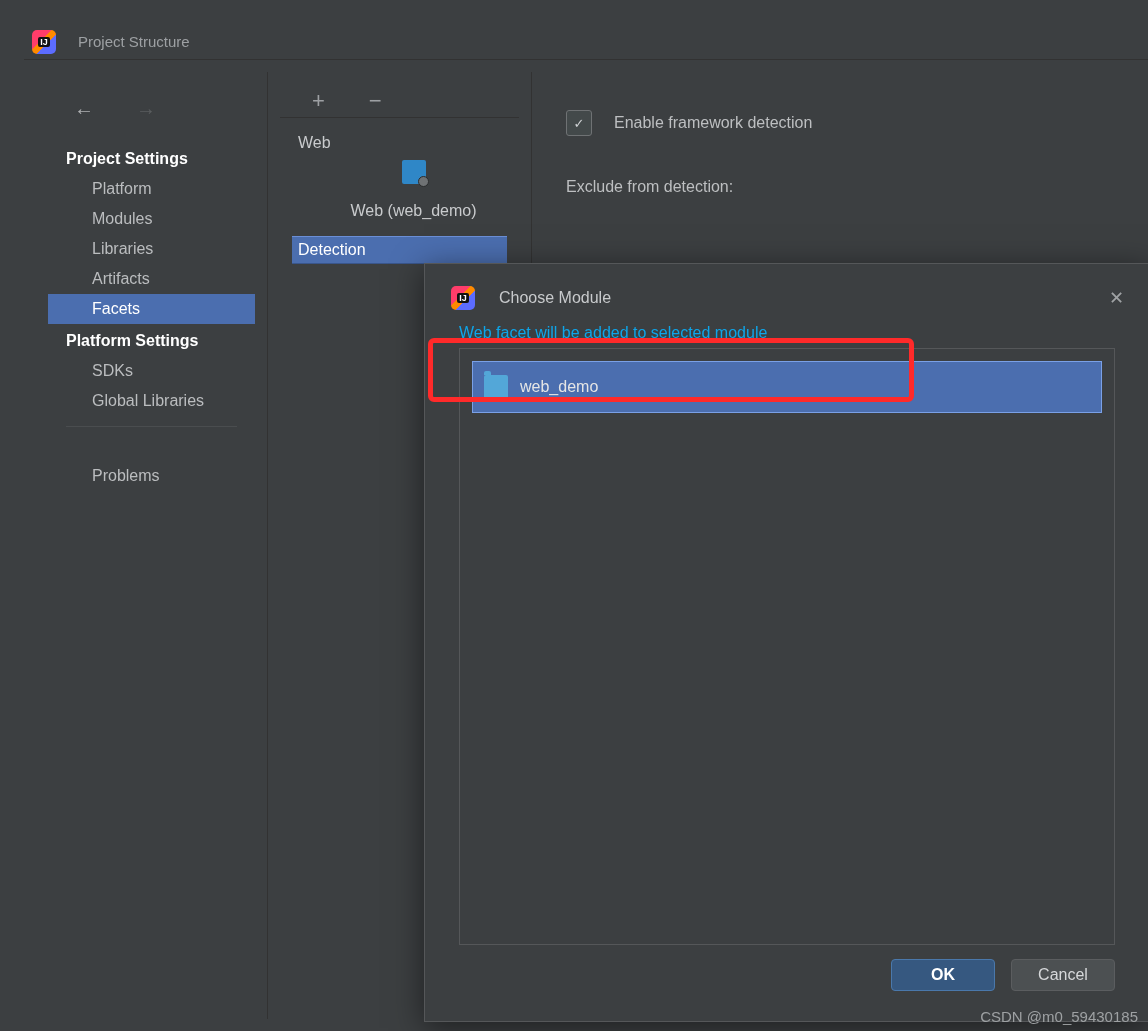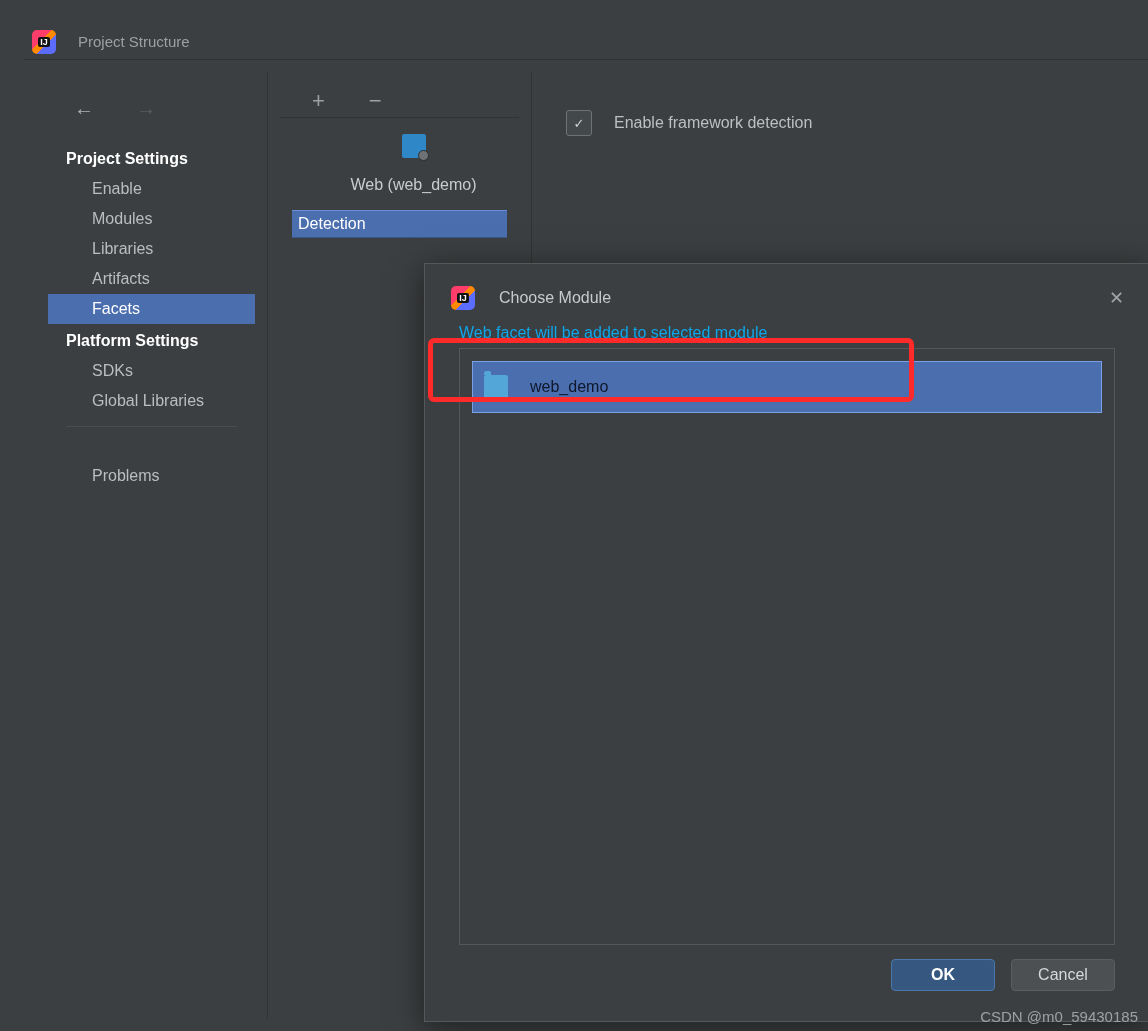--- a/index.html
+++ b/index.html
@@ -127,22 +127,22 @@
     width:26px;text-align:center;
   }
   .dlg-subtitle{
     padding:4px 22px 6px;color:#0ea5e9;font-size:16px;
   }
   .dlg-list{
     margin:0 22px 0;flex:1;background:#3C3F41;border:1px solid #555759;
     overflow:hidden;
   }
   .dlg-list-row{
-    display:flex;align-items:center;gap:10px;
-    background:#4B6EAF;color:#0f172a;padding:5px 12px;font-size:16px;
+    display:flex;align-items:center;
+    background:#4B6EAF;color:#e5e5e5;padding:5px 12px;font-size:16px;
     outline:1px solid #7aa0e6;outline-offset:-1px;
   }
   .folder-icon{
     width:16px;height:13px;background:#53a7d8;border-radius:2px 2px 1px 1px;
     position:relative;display:inline-block;
   }
   .folder-icon::before{
     content:"";position:absolute;left:0;top:-4px;width:7px;height:4px;
     background:#53a7d8;border-radius:2px 2px 0 0;
   }
@@ -180,53 +180,55 @@
 
 <div class="main">
 
   <div class="sidebar">
     <div class="nav-arrows">
       <span class="arrow">←</span>
       <span class="arrow dim">→</span>
     </div>
 
     <div class="section-head">Project Settings</div>
-    <div class="side-item">Enable</div>
+    <div class="side-item">Platform</div>
     <div class="side-item">Modules</div>
     <div class="side-item">Libraries</div>
     <div class="side-item">Artifacts</div>
     <div class="side-item selected">Facets</div>
 
     <div class="section-head">Platform Settings</div>
     <div class="side-item">SDKs</div>
     <div class="side-item">Global Libraries</div>
 
     <div class="side-divider"></div>
     <div class="side-item" style="padding-left:44px">Problems</div>
   </div>
 
   <div class="tree-panel">
     <div class="tree-toolbar">
       <span class="plus">+</span>
       <span class="minus">−</span>
     </div>
     <div class="tree-body">
+      <div class="tree-row">Web</div>
       <div class="tree-row child">
         <span class="web-icon"></span>
         <span>Web (web_demo)</span>
       </div>
       <div class="tree-row selected">Detection</div>
     </div>
   </div>
 
   <div class="detail-panel">
     <div class="chk-row">
       <div class="chk"></div>
       <span class="detail-label">Enable framework detection</span>
     </div>
+    <div class="detail-label">Exclude from detection:</div>
   </div>
 
 </div>
 
 <div class="dialog">
   <div class="dlg-titlebar">
     <div class="app-icon">
         <span>IJ</span>
       </div>
     <span>Choose Module</span>

